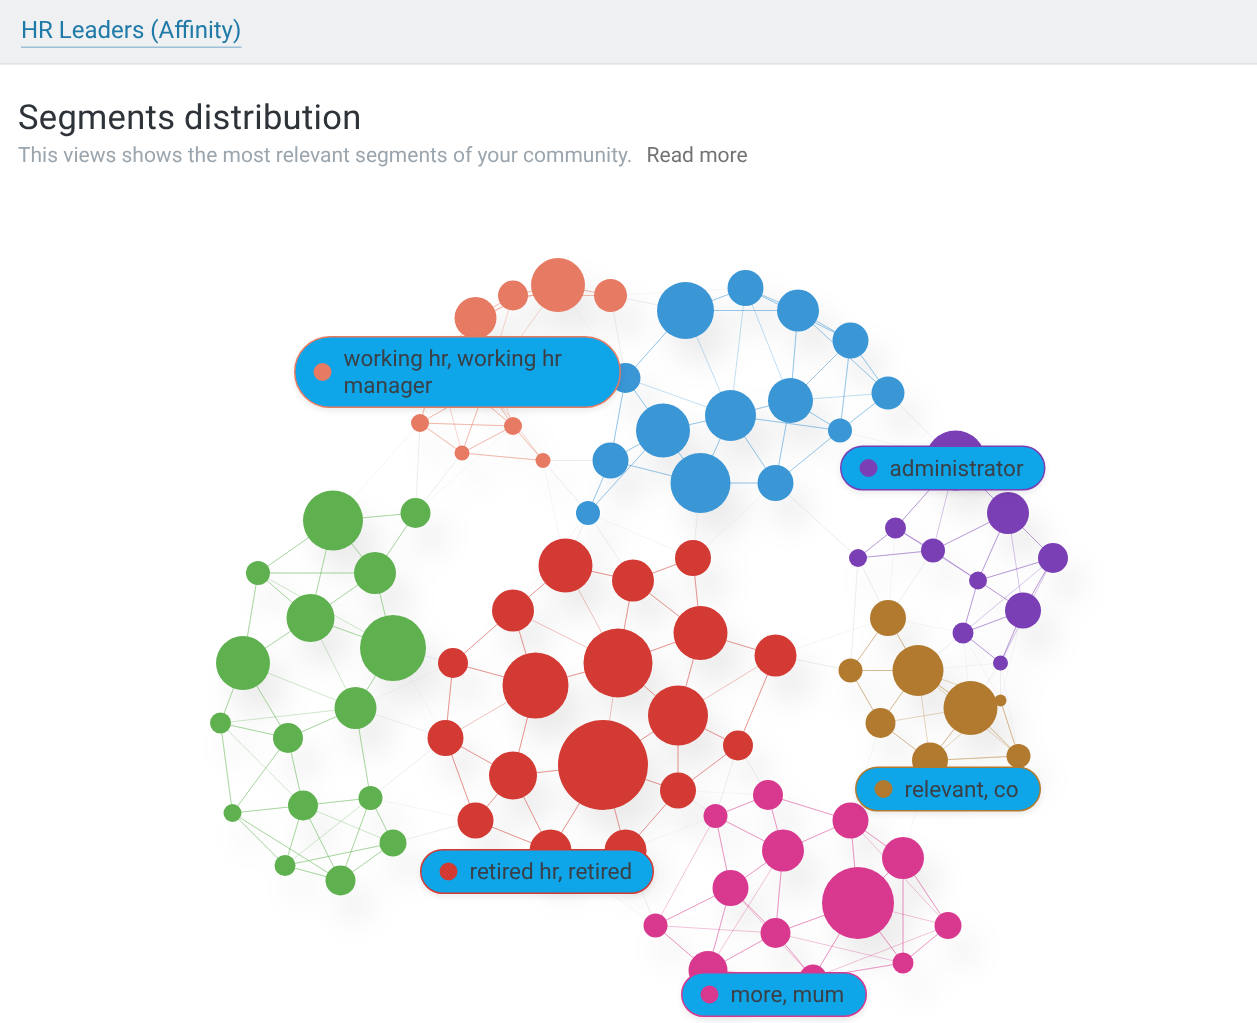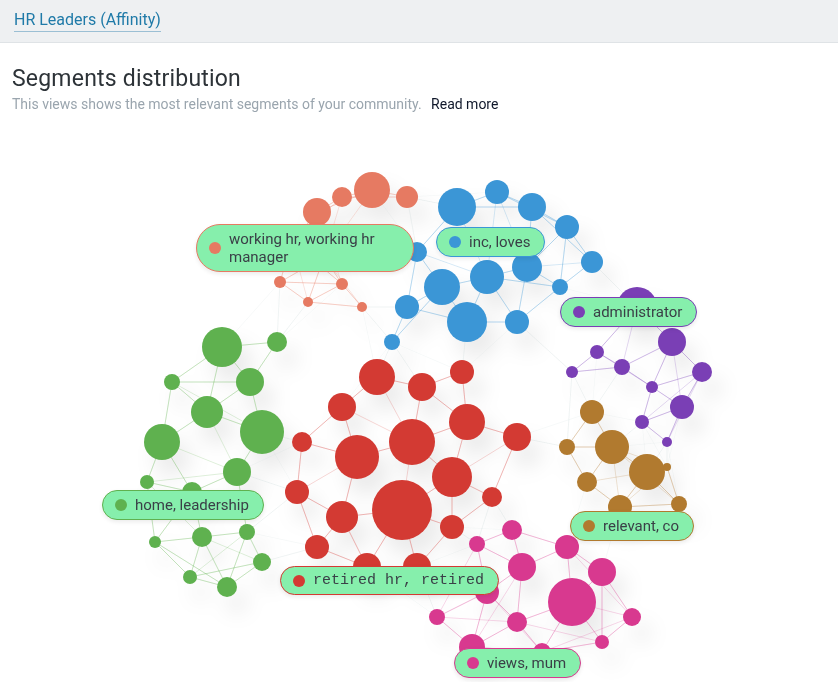--- a/index.html
+++ b/index.html
@@ -2,24 +2,24 @@
 <html><head>
 <meta charset="utf-8">
 <style>
   html,body{margin:0;padding:0;font-family:-apple-system,BlinkMacSystemFont,"Segoe UI",Roboto,Helvetica,Arial,sans-serif;background:#fff;color:#2b2f33;}
   .page{width:838px;height:682px;position:relative;overflow:hidden;}
   .header-bar{background:#eef0f2;border-bottom:1px solid #dfe3e6;padding:10px 14px;}
   .header-link{color:#1f7aa8;font-size:16px;text-decoration:none;border-bottom:1px solid #9bbfd4;padding-bottom:2px;display:inline-block;}
   .body{padding:22px 8px 10px 12px;}
   h2.title{margin:0 0 4px 0;font-size:23px;font-weight:400;color:#2d3338;letter-spacing:.2px;}
   .subtitle{font-size:14px;color:#9aa5ae;margin:0;}
-  .subtitle a{color:#0f172a;text-decoration:none;margin-left:6px;}
+  .subtitle a{color:#737373;text-decoration:none;margin-left:6px;}
   .chart-wrap{position:relative;width:100%;height:560px;}
   svg.network{position:absolute;top:0;left:0;filter:drop-shadow(10px 16px 10px rgba(0,0,0,.08));}
-  .pill{position:absolute;background:#86efac;border:1.5px solid #888;border-radius:999px;padding:5px 14px 5px 12px;font-size:15px;color:#3a4047;display:flex;align-items:center;gap:8px;box-shadow:0 2px 4px rgba(0,0,0,.08);white-space:nowrap;}
+  .pill{position:absolute;background:#0ea5e9;border:1.5px solid #888;border-radius:999px;padding:5px 14px 5px 12px;font-size:15px;color:#3a4047;display:flex;align-items:center;gap:8px;box-shadow:0 2px 4px rgba(0,0,0,.08);white-space:nowrap;}
   .pill::before{content:"";width:12px;height:12px;border-radius:50%;background:#888;flex:0 0 auto;}
   .pill.big{font-size:15px;line-height:1.2;max-width:190px;white-space:normal;}
 </style>
 <style>[data-name="cluster-label-working_hr"]::before{background:#e67a62;}
 [data-name="cluster-label-inc_loves"]::before{background:#3b96d6;}
 [data-name="cluster-label-administrator"]::before{background:#7a3fb5;}
 [data-name="cluster-label-assistant_co"]::before{background:#b17a2f;}
 [data-name="cluster-label-views_mum"]::before{background:#d8398f;}
 [data-name="cluster-label-retired_hr"]::before{background:#d33a33;}
 [data-name="cluster-label-home_leadership"]::before{background:#5fb14f;}
@@ -570,22 +570,20 @@
           <circle cx="190" cy="425" r="10" fill="#5fb14f" data-name="cluster-node"></circle>
           <circle cx="235" cy="420" r="8" fill="#5fb14f" data-name="cluster-node"></circle>
           <circle cx="135" cy="370" r="7" fill="#5fb14f" data-name="cluster-node"></circle>
           <circle cx="250" cy="450" r="9" fill="#5fb14f" data-name="cluster-node"></circle>
           <circle cx="215" cy="475" r="10" fill="#5fb14f" data-name="cluster-node"></circle>
           <circle cx="178" cy="465" r="7" fill="#5fb14f" data-name="cluster-node"></circle>
           <circle cx="143" cy="430" r="6" fill="#5fb14f" data-name="cluster-node"></circle>
         </svg>
 
     <div class="pill big" data-name="cluster-label-working_hr" style="left: 184px; top: 112px; border-color: rgb(230, 122, 98); --dot: #e67a62;">working hr, working hr manager</div>
-        <div class="pill" data-name="cluster-label-inc_loves" style="left: 424px; top: 115px; border-color: rgb(59, 150, 214); --dot: #3b96d6;">inc, loves</div>
         <div class="pill" data-name="cluster-label-administrator" style="left: 548px; top: 185px; border-color: rgb(122, 63, 181); --dot: #7a3fb5;">administrator</div>
         <div class="pill" data-name="cluster-label-assistant_co" style="left: 558px; top: 399px; border-color: rgb(177, 122, 47); --dot: #b17a2f;">relevant, co</div>
-        <div class="pill" data-name="cluster-label-views_mum" style="left: 442px; top: 536px; border-color: rgb(216, 57, 143); --dot: #d8398f;">views, mum</div>
-        <div class="pill" data-name="cluster-label-retired_hr" style="left: 268px; top: 454px; border-color: rgb(211, 58, 51); font-family: Liberation Mono, monospace; --dot: #d33a33;">retired hr, retired</div>
-        <div class="pill" data-name="cluster-label-home_leadership" style="left: 90px; top: 378px; border-color: rgb(95, 177, 79); --dot: #5fb14f;">home, leadership</div>
+        <div class="pill" data-name="cluster-label-views_mum" style="left: 442px; top: 536px; border-color: rgb(216, 57, 143); --dot: #d8398f;">more, mum</div>
+        <div class="pill" data-name="cluster-label-retired_hr" style="left: 268px; top: 454px; border-color: rgb(211, 58, 51); --dot: #d33a33;">retired hr, retired</div>
       </div>
   </div>
 
 </div>
 
 </body></html>

